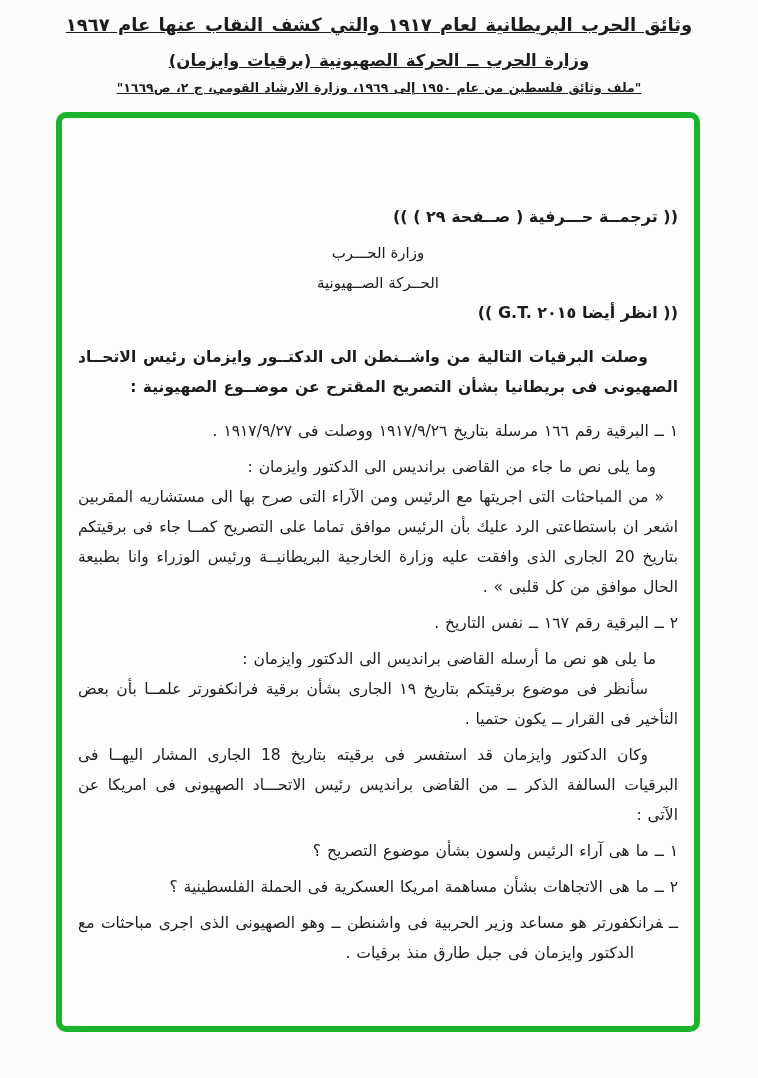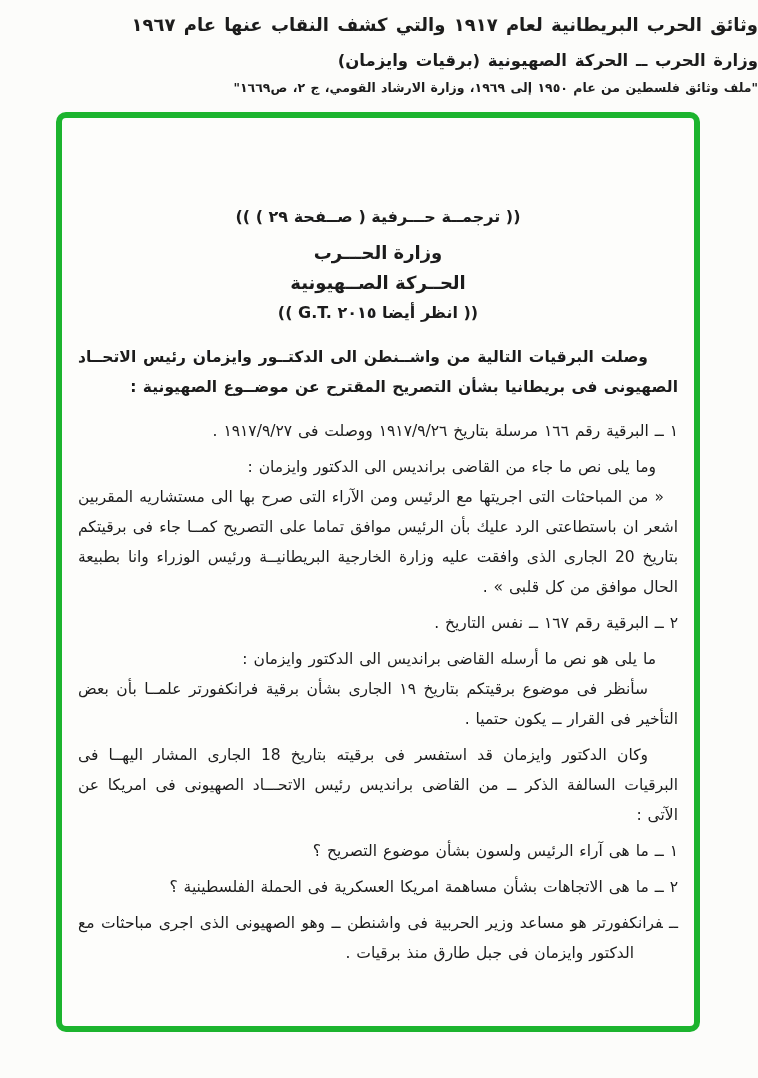--- a/index.html
+++ b/index.html
@@ -12,22 +12,23 @@
     width: 758px;
     height: 1078px;
     background: #fcfcfa;
     font-family: "DejaVu Sans", sans-serif;
     color: #1c1c1c;
     overflow: hidden;
   }
   
   .page-header {
     padding-top: 14px;
-    text-align: right;
+    text-align: center;
     direction: rtl;
+    text-decoration: underline;
   }
   .hdr-1 {
     font-size: 18px;
     font-weight: bold;
     margin: 0 0 11px 0;
     word-spacing: 2px;
   }
   .hdr-2 {
     font-size: 16.5px;
     font-weight: bold;
@@ -53,22 +54,22 @@
     background: #fdfdfb;
   }
   .doc {
     direction: rtl;
     padding: 84px 16px 0 16px;
     font-size: 15.5px;
     line-height: 30px;
   }
   .doc p { margin: 0; }
   .center { text-align: center; }
-  .note   { font-weight: bold; font-size: 16px; }
-  .title  { font-weight: bold; font-size: 18px; }
+  .note   { font-weight: bold; font-size: 16px; text-align: right; }
+  .title  { font-weight: normal; font-size: 15px; }
   .mb-sm  { margin-bottom: 6px  !important; }
   .mb-md  { margin-bottom: 14px !important; }
   .mb-lg  { margin-bottom: 24px !important; }
   .body {
     text-align: justify;
     text-justify: inter-word;
     word-spacing: 1px;
   }
   .bold { font-weight: bold; }
   .indent-sm { text-indent: 14px; }

